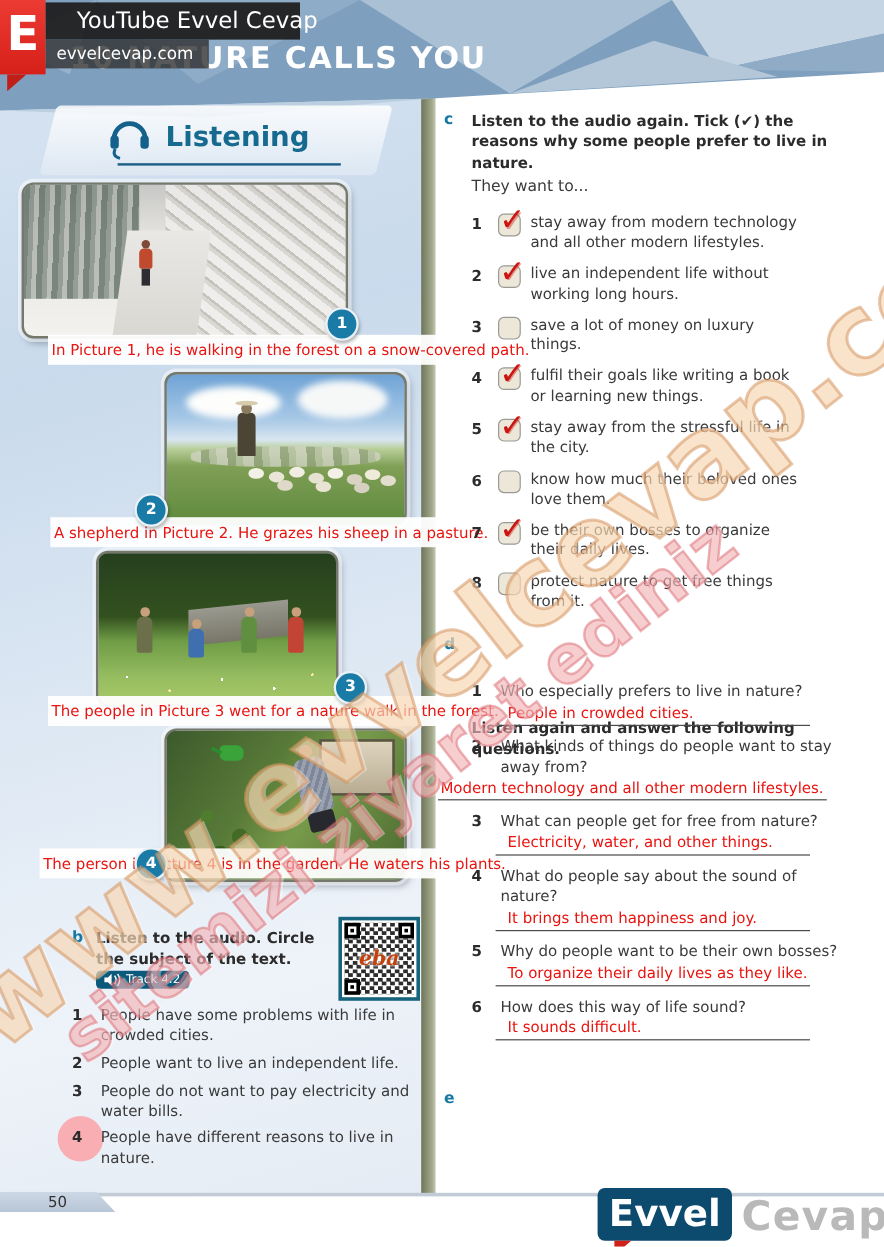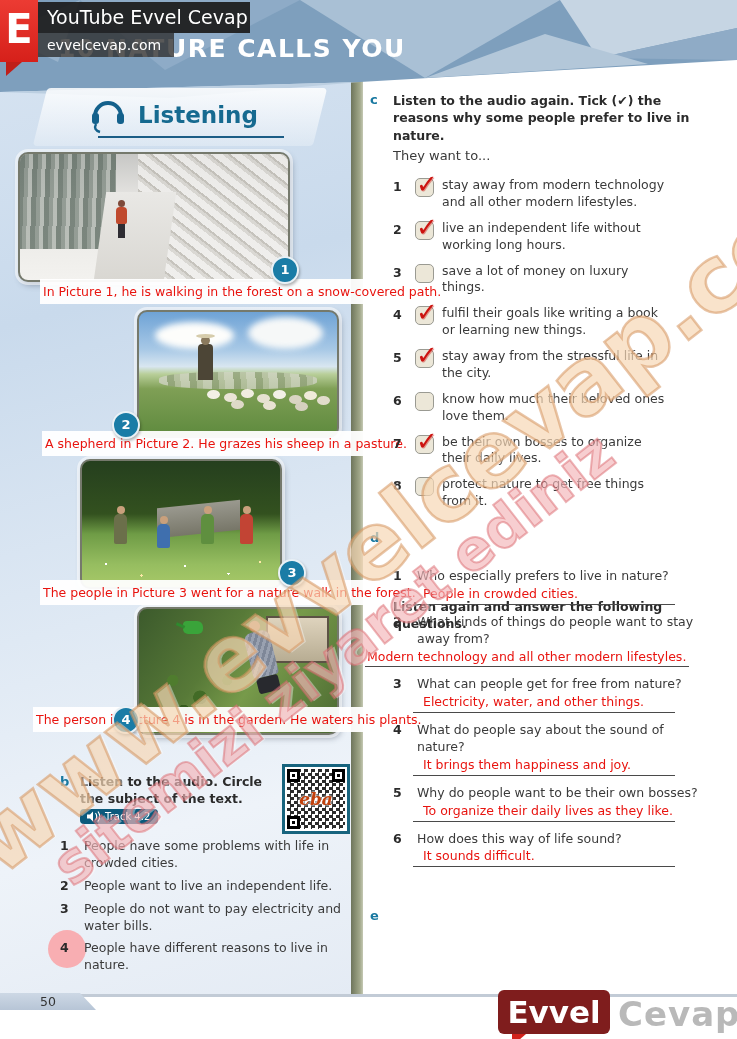--- a/index.html
+++ b/index.html
@@ -17,21 +17,21 @@
   .header-svg{position:absolute;left:0;top:0;z-index:3;}
   .unit-title{position:absolute;left:58px;top:34px;z-index:4;color:#fff;font-size:25px;font-weight:bold;
     letter-spacing:1.5px;white-space:nowrap;}
 
   
   .e-logo{position:absolute;left:0;top:0;width:38px;height:62px;background:linear-gradient(180deg,#ec3b33,#d6201a);
     z-index:9;color:#fff;font-size:40px;font-weight:bold;text-align:center;line-height:58px;}
   .e-logo-tail{position:absolute;left:6px;top:62px;width:0;height:0;z-index:9;
     border-top:14px solid #c01f19;border-right:16px solid transparent;}
   .yt-box{position:absolute;left:38px;top:2px;width:212px;height:31px;background:rgba(28,28,28,.93);z-index:9;
-    color:#fff;font-size:19px;line-height:31px;padding-left:9px;box-sizing:border-box;white-space:nowrap;}
+    color:#fff;font-size:19px;line-height:31px;padding-left:26px;box-sizing:border-box;white-space:nowrap;}
   .site-box{position:absolute;left:38px;top:33px;width:136px;height:24px;background:rgba(48,48,48,.8);z-index:9;
     color:#fff;font-size:14px;line-height:24px;padding-left:9px;box-sizing:border-box;white-space:nowrap;}
 
   
   .listen-panel{position:absolute;left:40px;top:88px;width:280px;height:58px;z-index:3;
     background:linear-gradient(180deg,rgba(255,255,255,.85),rgba(230,238,246,.55));
     transform:skewX(-14deg);border-radius:4px;}
   .listen-icon{position:absolute;left:88px;top:92px;z-index:4;}
   .listen-word{position:absolute;left:138px;top:102px;z-index:4;color:#166a90;font-size:23px;font-weight:bold;}
   .listen-underline{position:absolute;left:98px;top:136px;width:186px;height:2px;background:#1b5d86;z-index:4;}
@@ -153,21 +153,21 @@
 
   
   .e-letter{position:absolute;left:370px;top:908px;z-index:4;}
   .e-head{position:absolute;left:393px;top:908px;width:330px;z-index:4;}
   .e-answer{position:absolute;left:360px;top:962px;width:376px;z-index:6;color:#e8140f;font-size:12px;line-height:1.43;}
 
   
   .page-tab{position:absolute;left:0;top:993px;width:96px;height:17px;z-index:3;
     background:linear-gradient(180deg,#cdd8e5,#b7c5d6);clip-path:polygon(0 0,80px 0,96px 17px,0 17px);
     color:#333;font-size:12.5px;text-align:center;line-height:17px;}
-  .evvel-box{position:absolute;left:498px;top:990px;width:112px;height:44px;background:#7f1d1d;border-radius:6px;z-index:4;}
+  .evvel-box{position:absolute;left:498px;top:990px;width:112px;height:44px;background:#0c4a6e;border-radius:6px;z-index:4;}
   .evvel-box::after{content:"";position:absolute;left:14px;top:44px;border-top:12px solid #d2211b;border-right:14px solid transparent;}
   .evvel-txt{position:absolute;left:50%;top:50%;transform:translate(-50%,-50%);color:#fff;font-size:31px;font-weight:bold;}
   .cevap-txt{position:absolute;left:618px;top:994px;color:#b9b9b9;font-size:34px;font-weight:bold;z-index:4;letter-spacing:1px;}
 
   
   .wm{position:absolute;z-index:7;pointer-events:none;white-space:nowrap;font-weight:800;transform-origin:0 50%;}
   .wm1{left:-20px;top:800px;font-size:92px;transform:rotate(-38deg);color:rgba(243,199,152,.5);
     -webkit-text-stroke:2.5px rgba(213,150,96,.55);text-shadow:2px 2px 0 rgba(255,255,255,.4);}
   .wm2{left:60px;top:840px;font-size:56px;transform:rotate(-38deg);color:rgba(238,146,150,.45);
     -webkit-text-stroke:2px rgba(219,108,113,.5);text-shadow:2px 2px 0 rgba(255,255,255,.4);}

